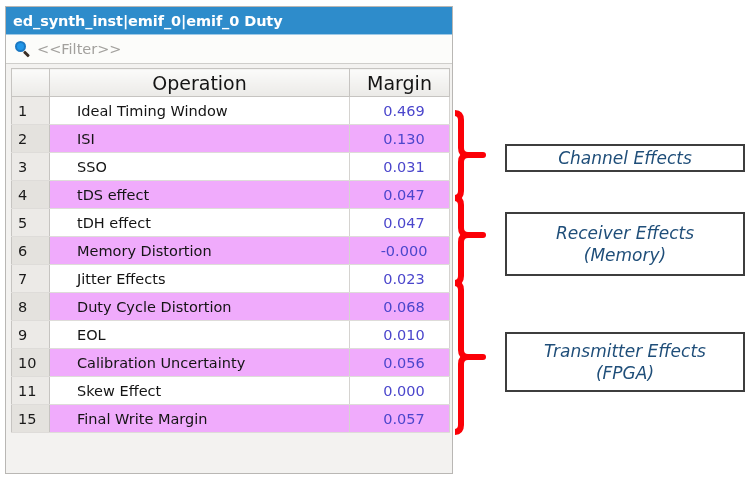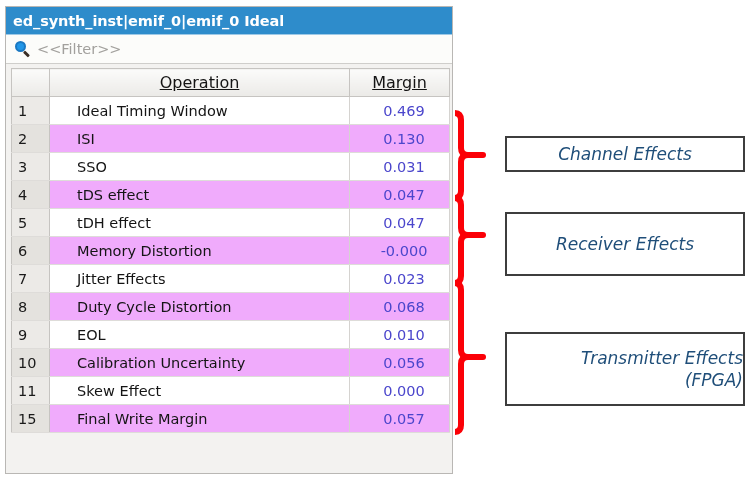--- a/index.html
+++ b/index.html
@@ -109,26 +109,25 @@
   }
   table.grid col.c-num   { width: 38px; }
   table.grid col.c-op    { width: 300px; }
   table.grid col.c-marg  { width: 100px; }
 
   table.grid thead th {
     height: 27px;
     background: linear-gradient(to bottom, #fbfbfa 0%, #ebeae7 100%);
     border: 1px solid #c6c4c1;
     border-left: none;
-    font-size: 16px;
+    font-size: 19px;
     font-weight: normal;
     color: #141414;
     text-align: center;
     padding: 0;
-    text-decoration: underline;
   }
   table.grid thead th.th-num {
     border-left: 1px solid #c6c4c1;
   }
 
   table.grid tbody td {
     height: 27px;
     font-size: 14.5px;
     border-bottom: 1px solid #dedcd9;
     border-right: 1px solid #d5d3d0;
@@ -179,32 +178,32 @@
     font-style: italic;
     font-size: 17px;
     line-height: 22px;
     text-align: center;
     display: flex;
     flex-direction: column;
     align-items: center;
     justify-content: center;
     font-family: "DejaVu Sans", "Liberation Sans", sans-serif;
   }
-  #ann-1 { left: 505px; top: 136px; width: 240px; height: 36px; }
+  #ann-1 { left: 505px; top: 144px; width: 240px; height: 28px; }
   #ann-2 { left: 505px; top: 212px; width: 240px; height: 64px; }
-  #ann-3 { left: 505px; top: 332px; width: 240px; height: 74px; align-items: flex-end; }
+  #ann-3 { left: 505px; top: 332px; width: 240px; height: 60px; }
   .ann-line { white-space: nowrap; }
 </style>
 </head>
 <body>
 
 <div id="panel">
 
   <div id="titlebar">
-    <span class="title-text">ed_synth_inst|emif_0|emif_0 Ideal</span>
+    <span class="title-text">ed_synth_inst|emif_0|emif_0 Duty</span>
   </div>
 
   <div id="filterbar">
     <span class="magnifier">
       <span class="lens"></span>
         <span class="handle"></span>
     </span>
     <span class="filter-placeholder">&lt;&lt;Filter&gt;&gt;</span>
   </div>
 
@@ -300,18 +299,19 @@
       </g>
   </svg>
 </div>
 
 <div id="ann-1" class="ann-box">
   <span class="ann-line">Channel Effects</span>
 </div>
 
 <div id="ann-2" class="ann-box">
   <span class="ann-line">Receiver Effects</span>
+  <span class="ann-line">(Memory)</span>
 </div>
 
 <div id="ann-3" class="ann-box">
   <span class="ann-line">Transmitter Effects</span>
   <span class="ann-line">(FPGA)</span>
 </div>
 
 </body></html>

